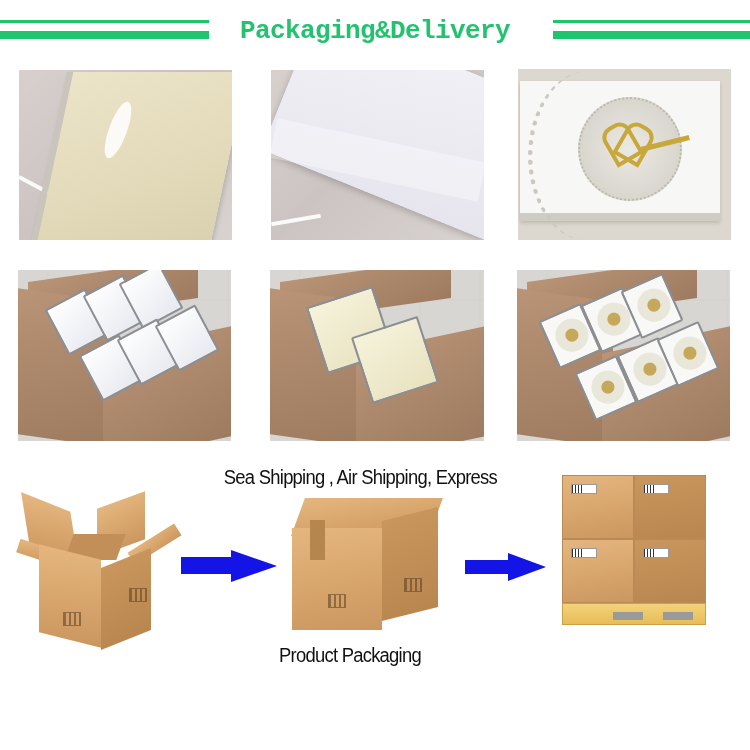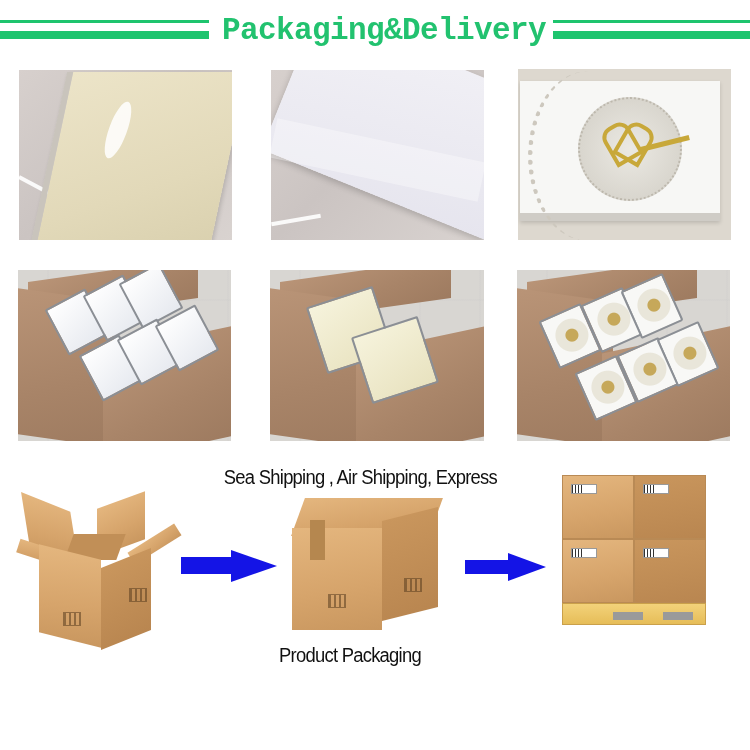--- a/index.html
+++ b/index.html
@@ -8,21 +8,21 @@
 
   
   .rule { position: absolute; background: #1ec46e; }
   .rule.thin { height: 3px; top: 20px; }
   .rule.thick { height: 8px; top: 31px; }
   .rule.left { left: 0; width: 209px; }
   .rule.right { left: 553px; width: 197px; }
   .title {
     position: absolute; left: 222px; top: 14px; width: 306px;
     text-align: center; color: #22c26f;
-    font-family: "Liberation Mono", monospace; font-size: 31px; letter-spacing: -0.6px;
+    font-family: "Liberation Mono", monospace; font-size: 26px; letter-spacing: -0.6px;
     line-height: 34px; white-space: nowrap;
   }
 
   
   .photo { position: absolute; overflow: hidden; }
   .floor { background: linear-gradient(135deg, #d7d0cd 0%, #cbc4c2 45%, #d9d3d0 100%); }
   .tile { background:
       linear-gradient(90deg, transparent 49%, rgba(180,180,180,0.35) 50%, transparent 51%),
       linear-gradient(0deg, transparent 49%, rgba(180,180,180,0.35) 50%, transparent 51%),
       #d8d6d2; background-size: 60px 60px; }

